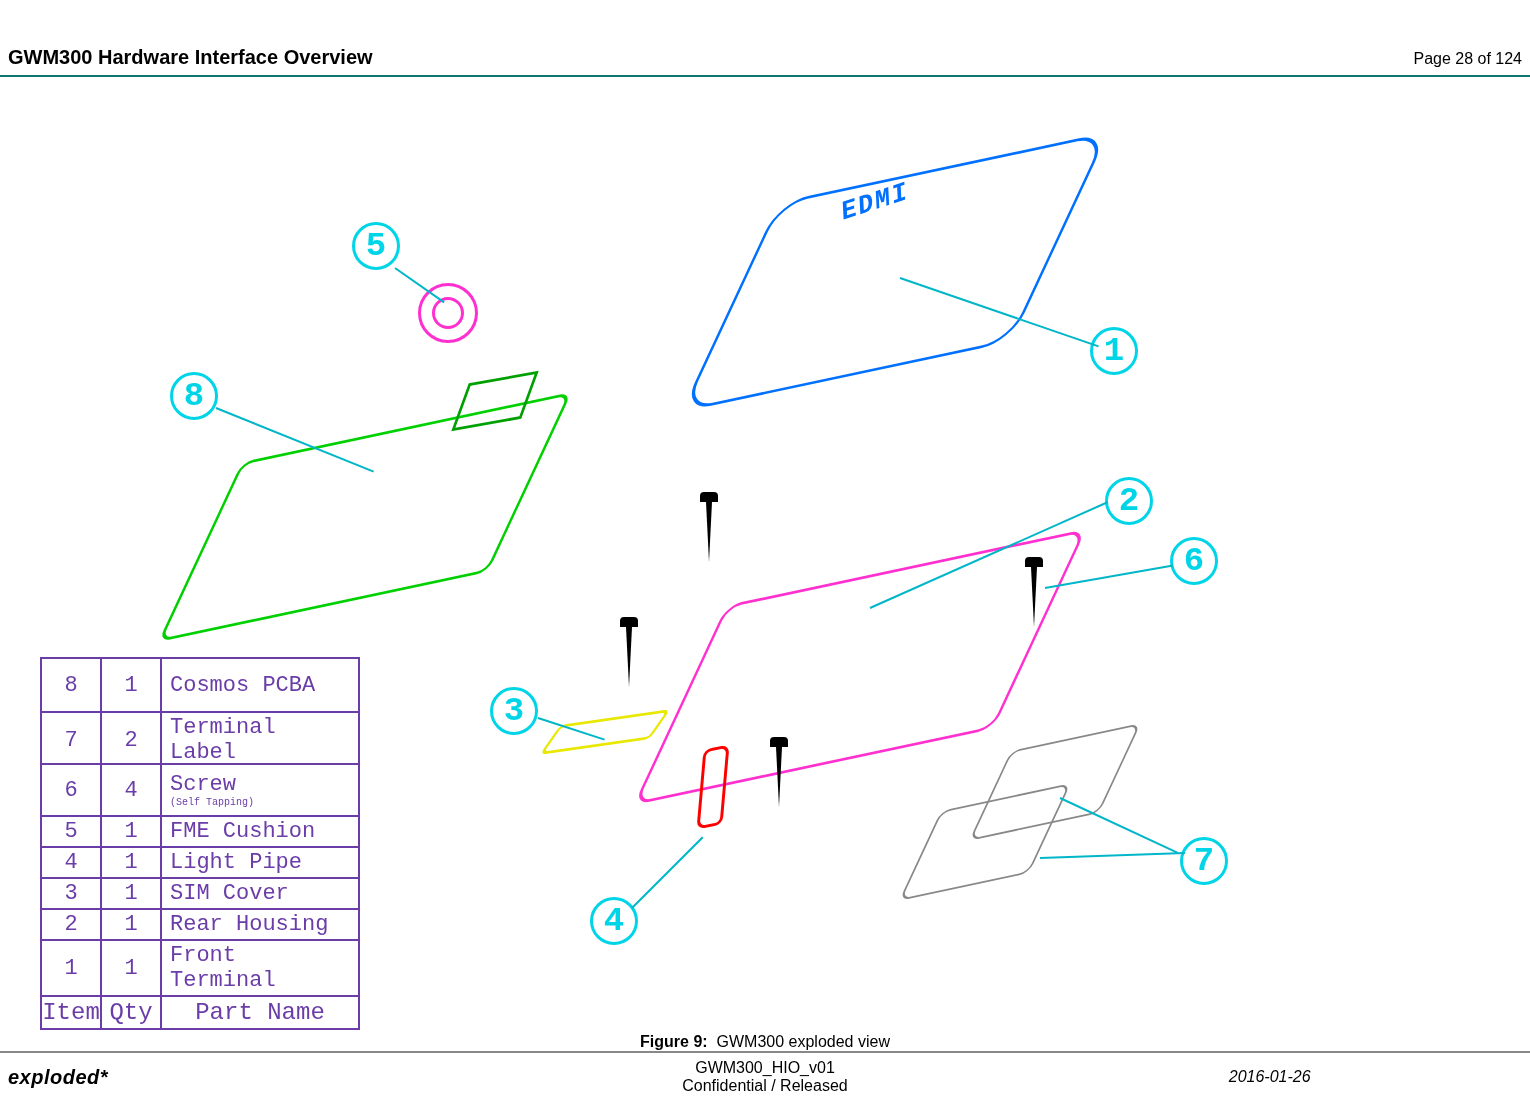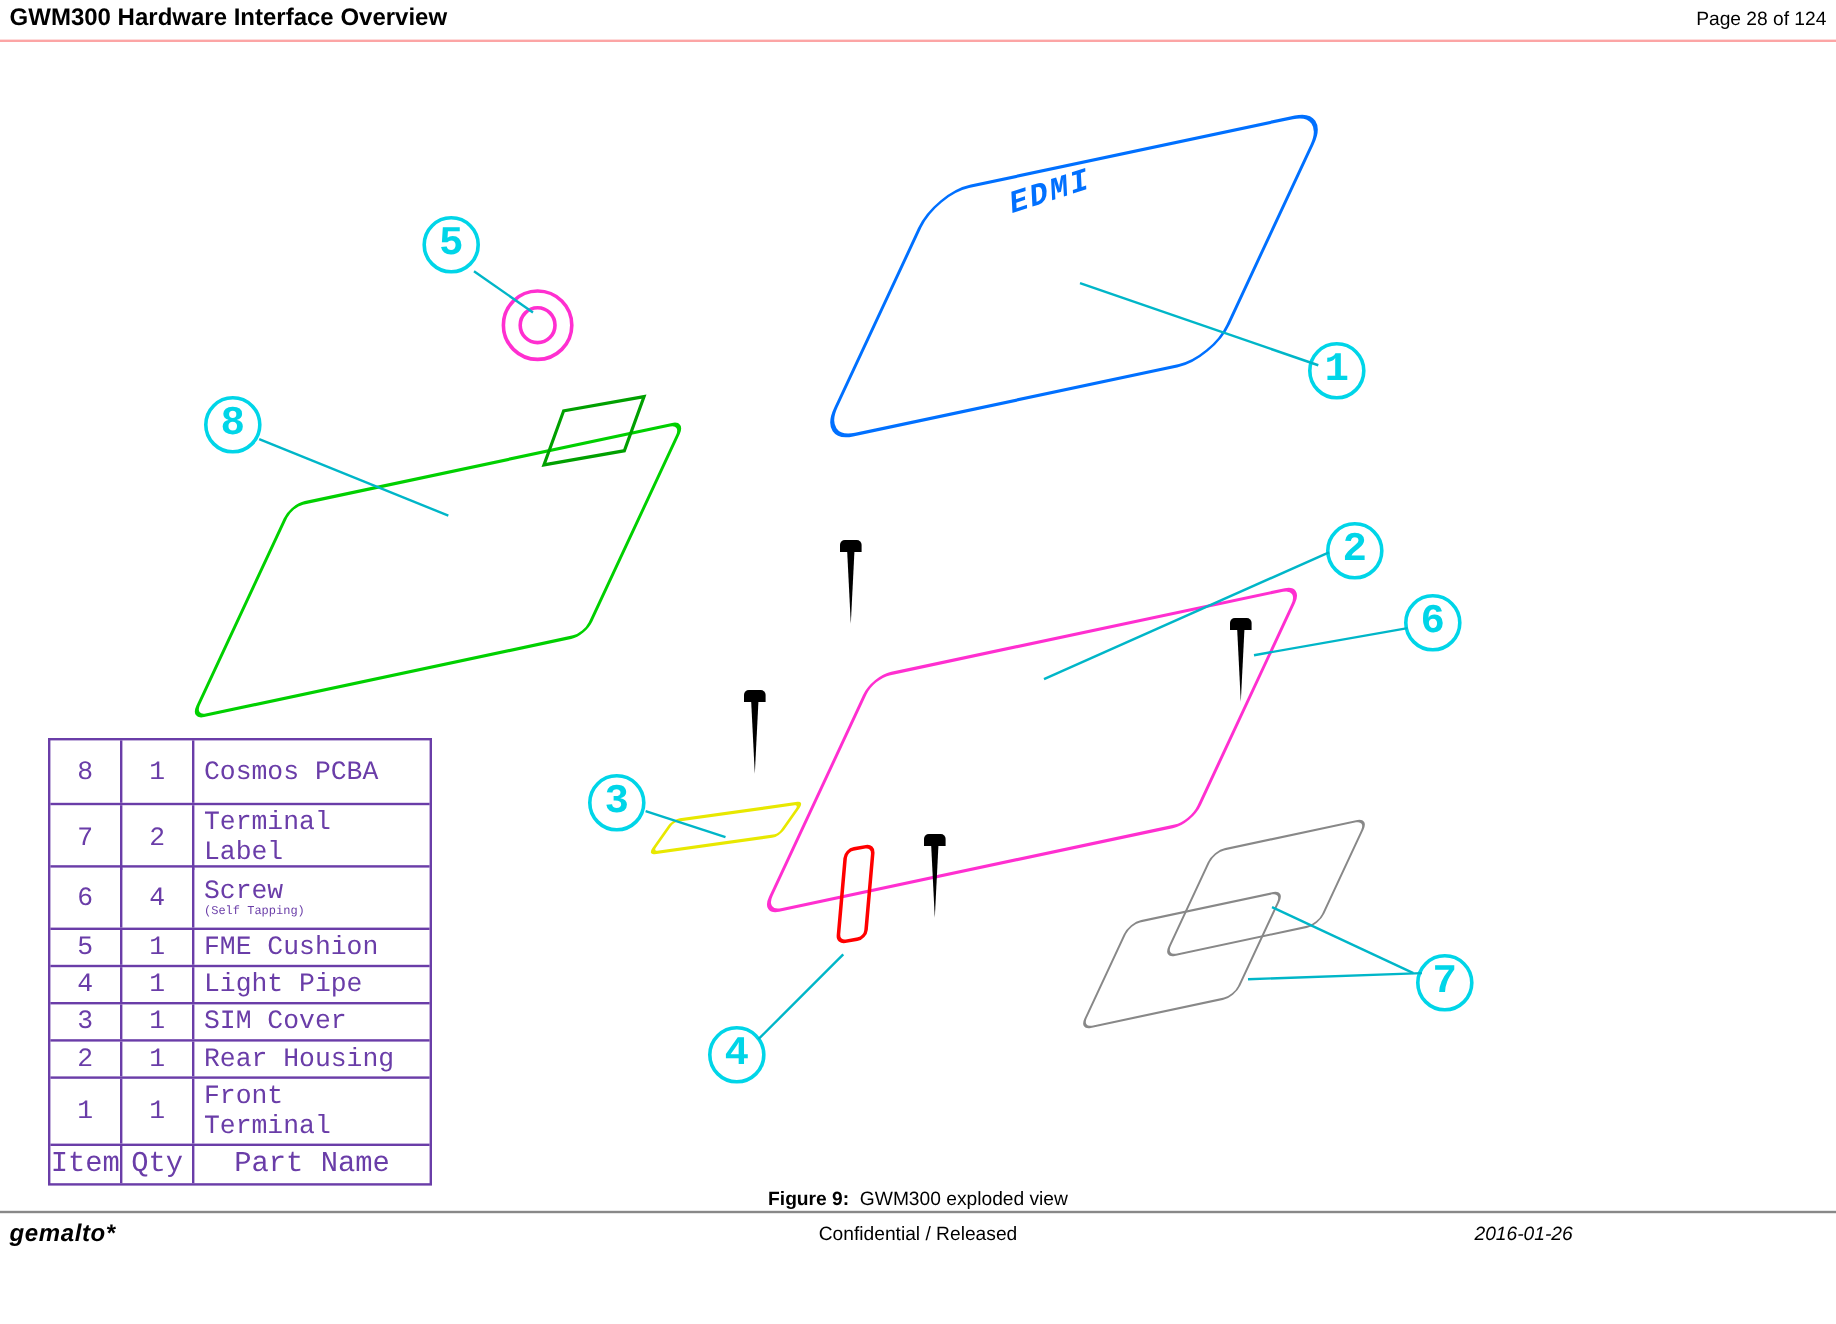--- a/index.html
+++ b/index.html
@@ -6,21 +6,22 @@
   body {
     width: 1530px;
     height: 1103px;
     font-family: Arial, Helvetica, sans-serif;
     background: #fff;
     color: #000;
     position: relative;
   }
   .header {
     padding: 4px 8px 6px 8px;
-    border-bottom: 2px solid #fca5a5;
+    border-bottom: 2px solid #0f766e;
+    margin-top: 42px;
   }
   .header-row {
     display: flex;
     justify-content: space-between;
     align-items: baseline;
   }
   .doc-title { font-size: 20px; font-weight: bold; }
   .page-of   { font-size: 16px; }
   .section   { font-size: 16px; }
   .figure-area {
@@ -250,18 +251,19 @@
     </div>
   </div>
 </div>
 
 <div class="figure-caption">
   <b>Figure 9:</b>
   &nbsp;<span>GWM300 exploded view</span>
 </div>
 
 <div class="footer">
-  <div class="left">gemalto*</div>
+  <div class="left">exploded*</div>
   <div class="center">
+    <div>GWM300_HIO_v01</div>
     <div>Confidential / Released</div>
   </div>
   <div class="right">2016-01-26</div>
 </div>
 
 </body></html>

